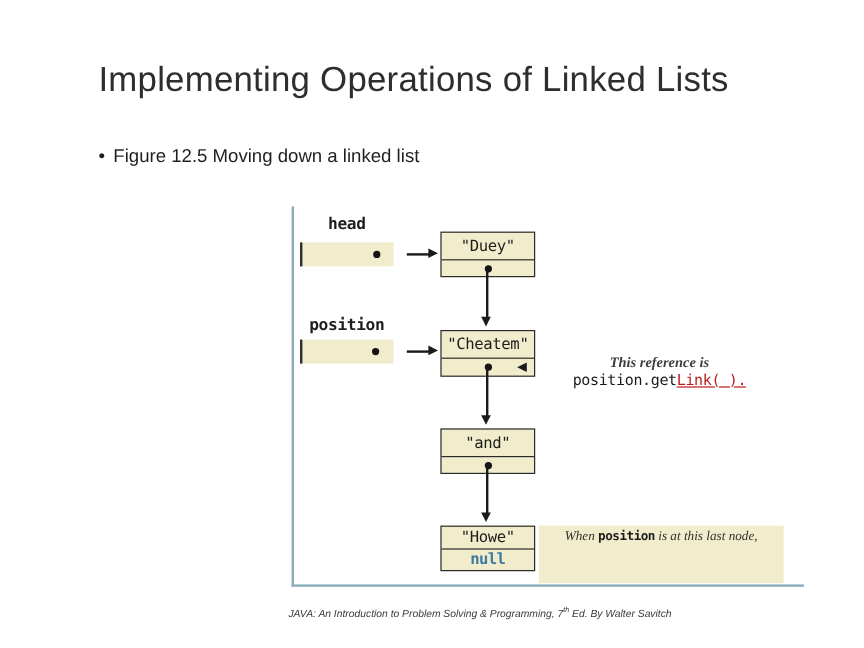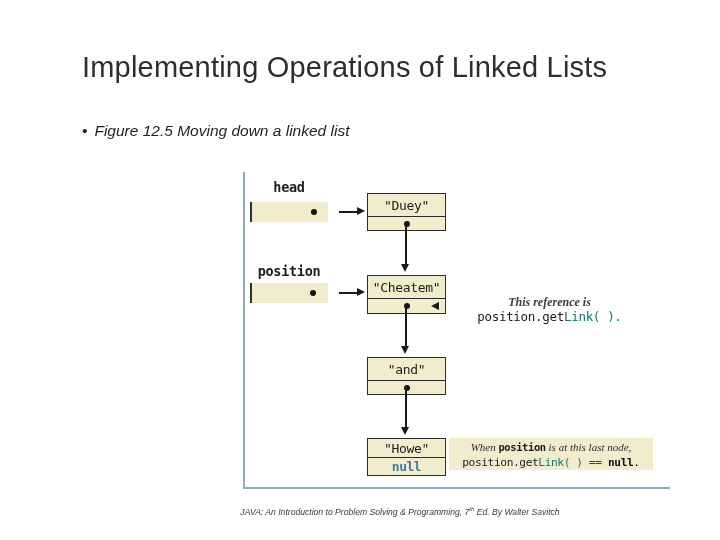--- a/index.html
+++ b/index.html
@@ -7,21 +7,21 @@
     position:relative;width:720px;height:540px;background:#ffffff;overflow:hidden;
     font-family:"Liberation Sans",sans-serif;
   }
   .abs{position:absolute;margin-left:40px;}
 
   
   .title{
     left:42px;top:50px;font-size:29px;line-height:34px;color:#2e2e2e;
     letter-spacing:0.2px;font-weight:400;
   }
-  .bullet-line{left:42px;top:122px;font-size:15.5px;color:#1f1f1f;font-style:italic;}
+  .bullet-line{left:42px;top:122px;font-size:15.5px;color:#1f1f1f;}
   .bullet-marker{margin-right:7px;}
 
   
   .frame-line{background:var(--frame-line,#8caebb);}
 
   
   .var-label{
     width:78px;text-align:center;font-family:"DejaVu Sans Mono",monospace;
     font-weight:bold;font-size:13.5px;color:#1d1d1d;letter-spacing:-0.3px;
   }
@@ -56,23 +56,23 @@
   .v-line{width:1.6px;background:#1a1a1a;}
   .arr-right{width:0;height:0;border-top:4.5px solid transparent;border-bottom:4.5px solid transparent;border-left:8px solid #1a1a1a;}
   .arr-left{width:0;height:0;border-top:4.5px solid transparent;border-bottom:4.5px solid transparent;border-right:8px solid #1a1a1a;}
   .arr-down{width:0;height:0;border-left:4.5px solid transparent;border-right:4.5px solid transparent;border-top:8px solid #1a1a1a;}
   .cheatem-arrow{position:absolute;right:6px;top:50%;transform:translateY(-50%);}
 
   
   .ann-ref{left:375px;top:295px;width:165px;text-align:center;}
   .ann-caption{font-family:"Liberation Serif",serif;font-style:italic;font-size:12px;color:#3d3d3d;line-height:14px;font-weight:bold;}
   .code{font-family:"DejaVu Sans Mono",monospace;font-size:12.5px;letter-spacing:-0.3px;color:#1c1c1c;line-height:15px;}
-  .code-light{color:#0f766e;}
+  .code-light{color:#b91c1c;text-decoration:underline;}
   .ann-box{
-    left:357px;top:438px;width:204px;height:32px;background:var(--box-fill,#f1edcc);
+    left:357px;top:438px;width:204px;height:48px;background:var(--box-fill,#f1edcc);
     text-align:center;box-sizing:border-box;padding-top:2px;
   }
   .ann-box .l1{font-family:"Liberation Serif",serif;font-style:italic;font-size:11px;color:#2e2e2e;line-height:15px;white-space:nowrap;}
   .ann-box .l1 .mono-var{font-family:"DejaVu Sans Mono",monospace;font-style:normal;font-weight:bold;font-size:10.5px;letter-spacing:-0.4px;color:#1c1c1c;}
   .ann-box .l2{font-family:"DejaVu Sans Mono",monospace;font-size:11.2px;letter-spacing:-0.4px;color:#1c1c1c;line-height:15px;white-space:nowrap;}
   .op{color:#3c3c3c;}
   .null-bold{font-weight:bold;color:#101010;}
 
   
   .footer{left:0;top:503px;width:720px;text-align:center;color:#3a3a3a;font-size:8.6px;line-height:12.5px;}
@@ -147,21 +147,20 @@
 
     <div class="abs node node-howe" style="left:275px;top:438px;">
       <div class="node-data">"Howe"</div>
       <div class="node-link">
         <span class="null-text">null</span>
       </div>
     </div>
 
     <div class="abs ann-box">
       <div class="l1"><span>When </span><span class="mono-var">position</span><span> is at this last node,</span></div>
-      <div class="l2"><span>position.get</span><span class="code-light">Link( )</span><span class="op"> == </span><span class="null-bold">null</span><span>.</span></div>
     </div>
 
   </div>
 
   <div class="abs footer">
     <div class="f1"><span>JAVA: An Introduction to Problem Solving &amp; Programming, 7</span><sup>th</sup><span> Ed. By Walter Savitch</span></div>
   </div>
 
 </div>
 

